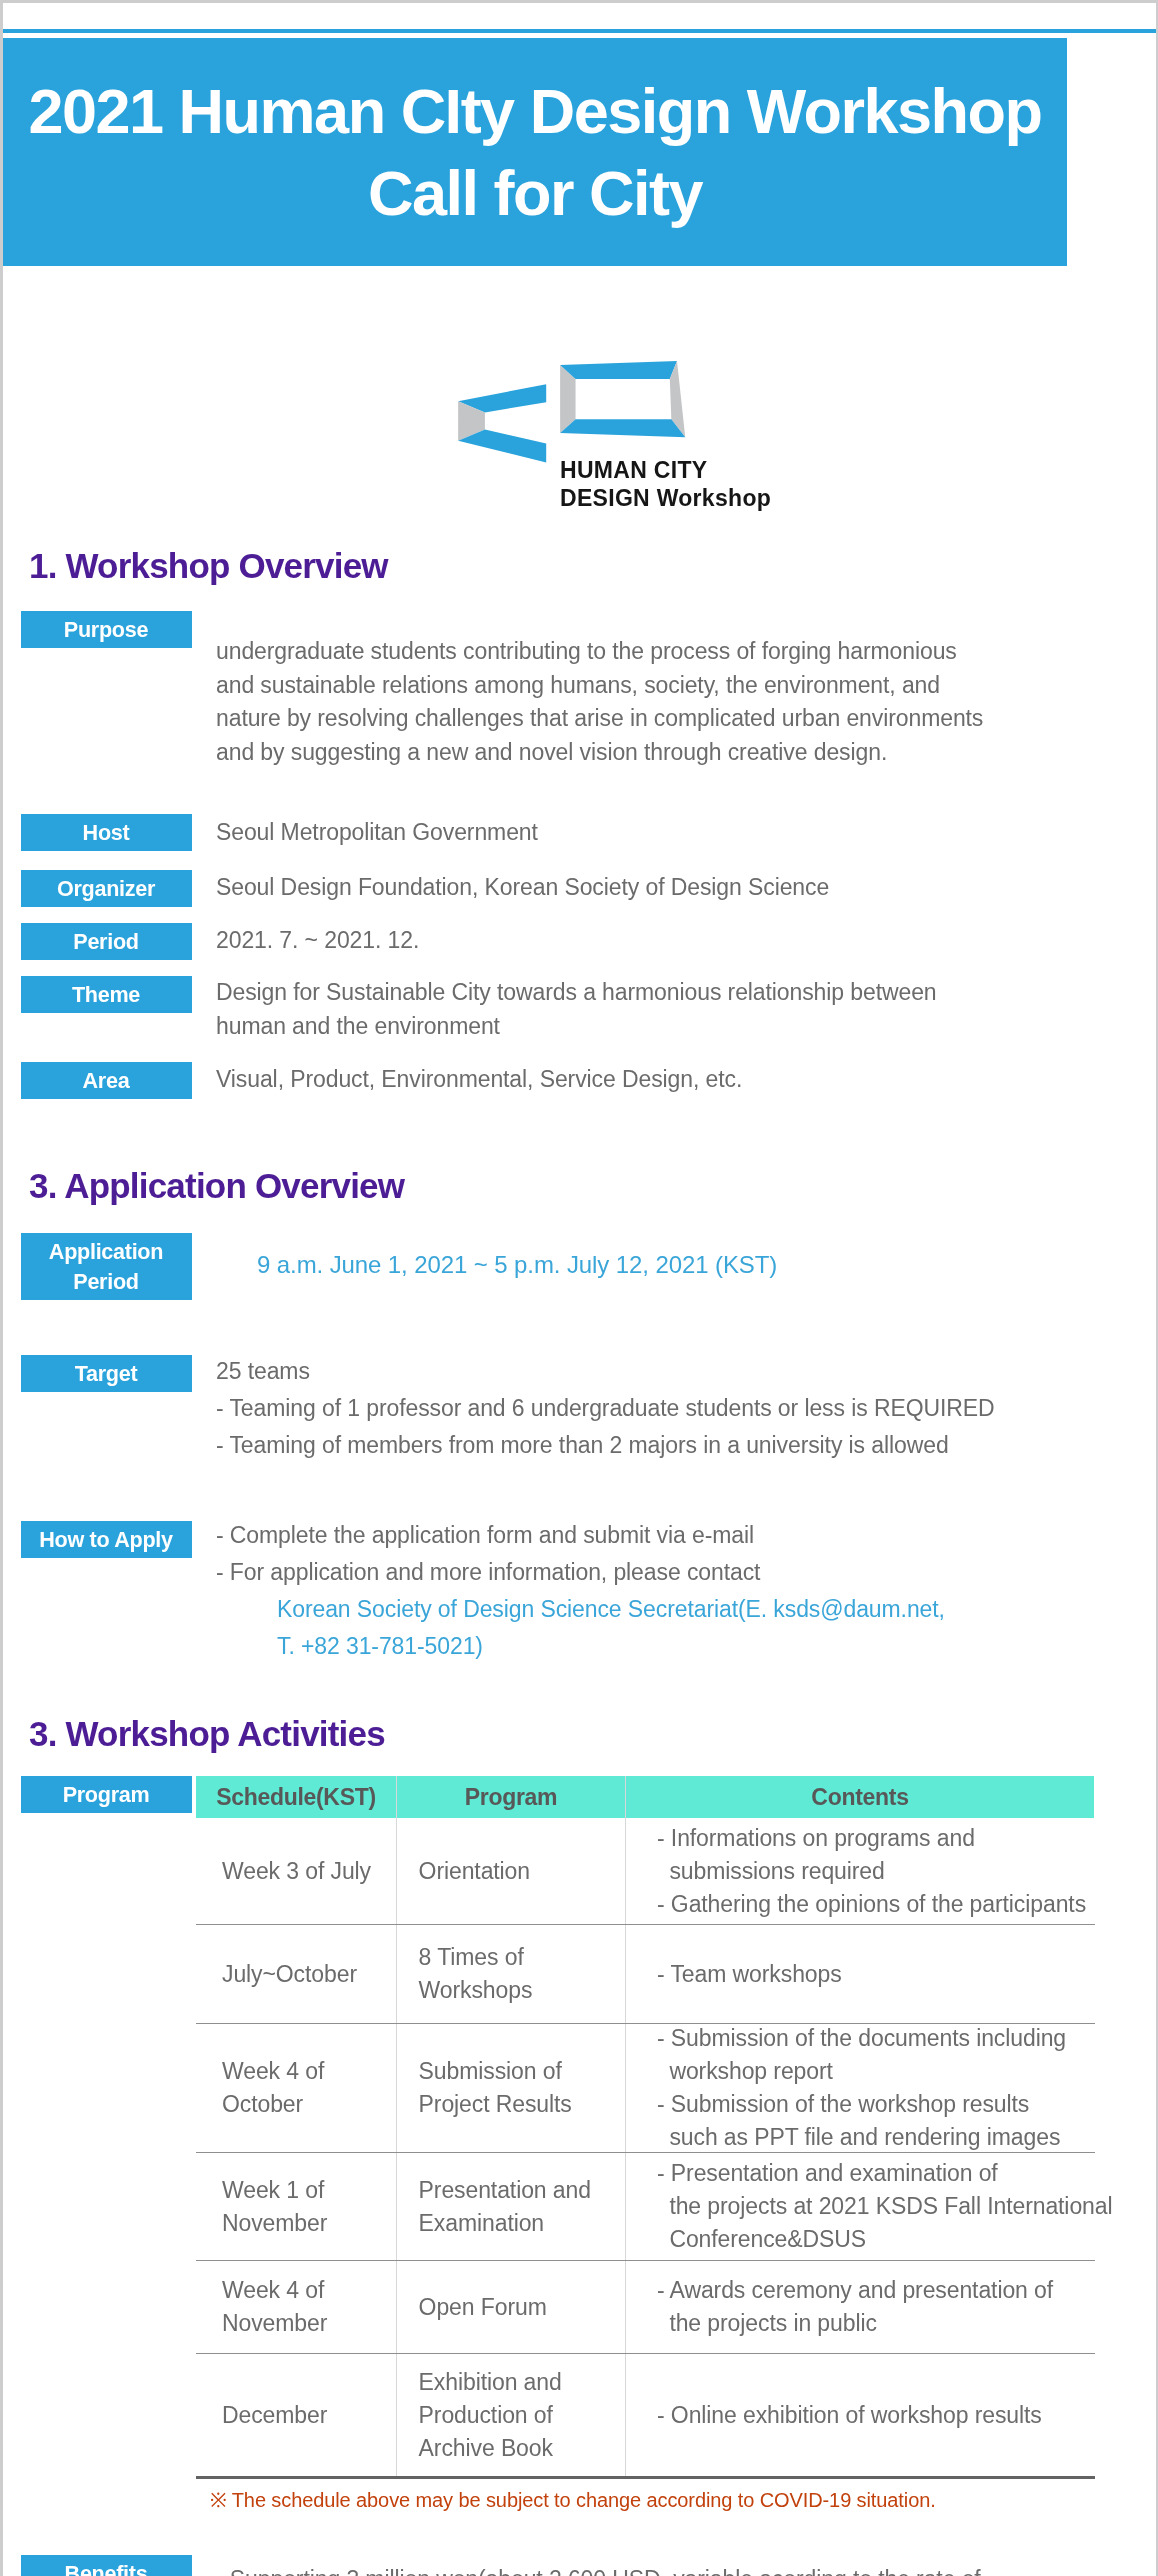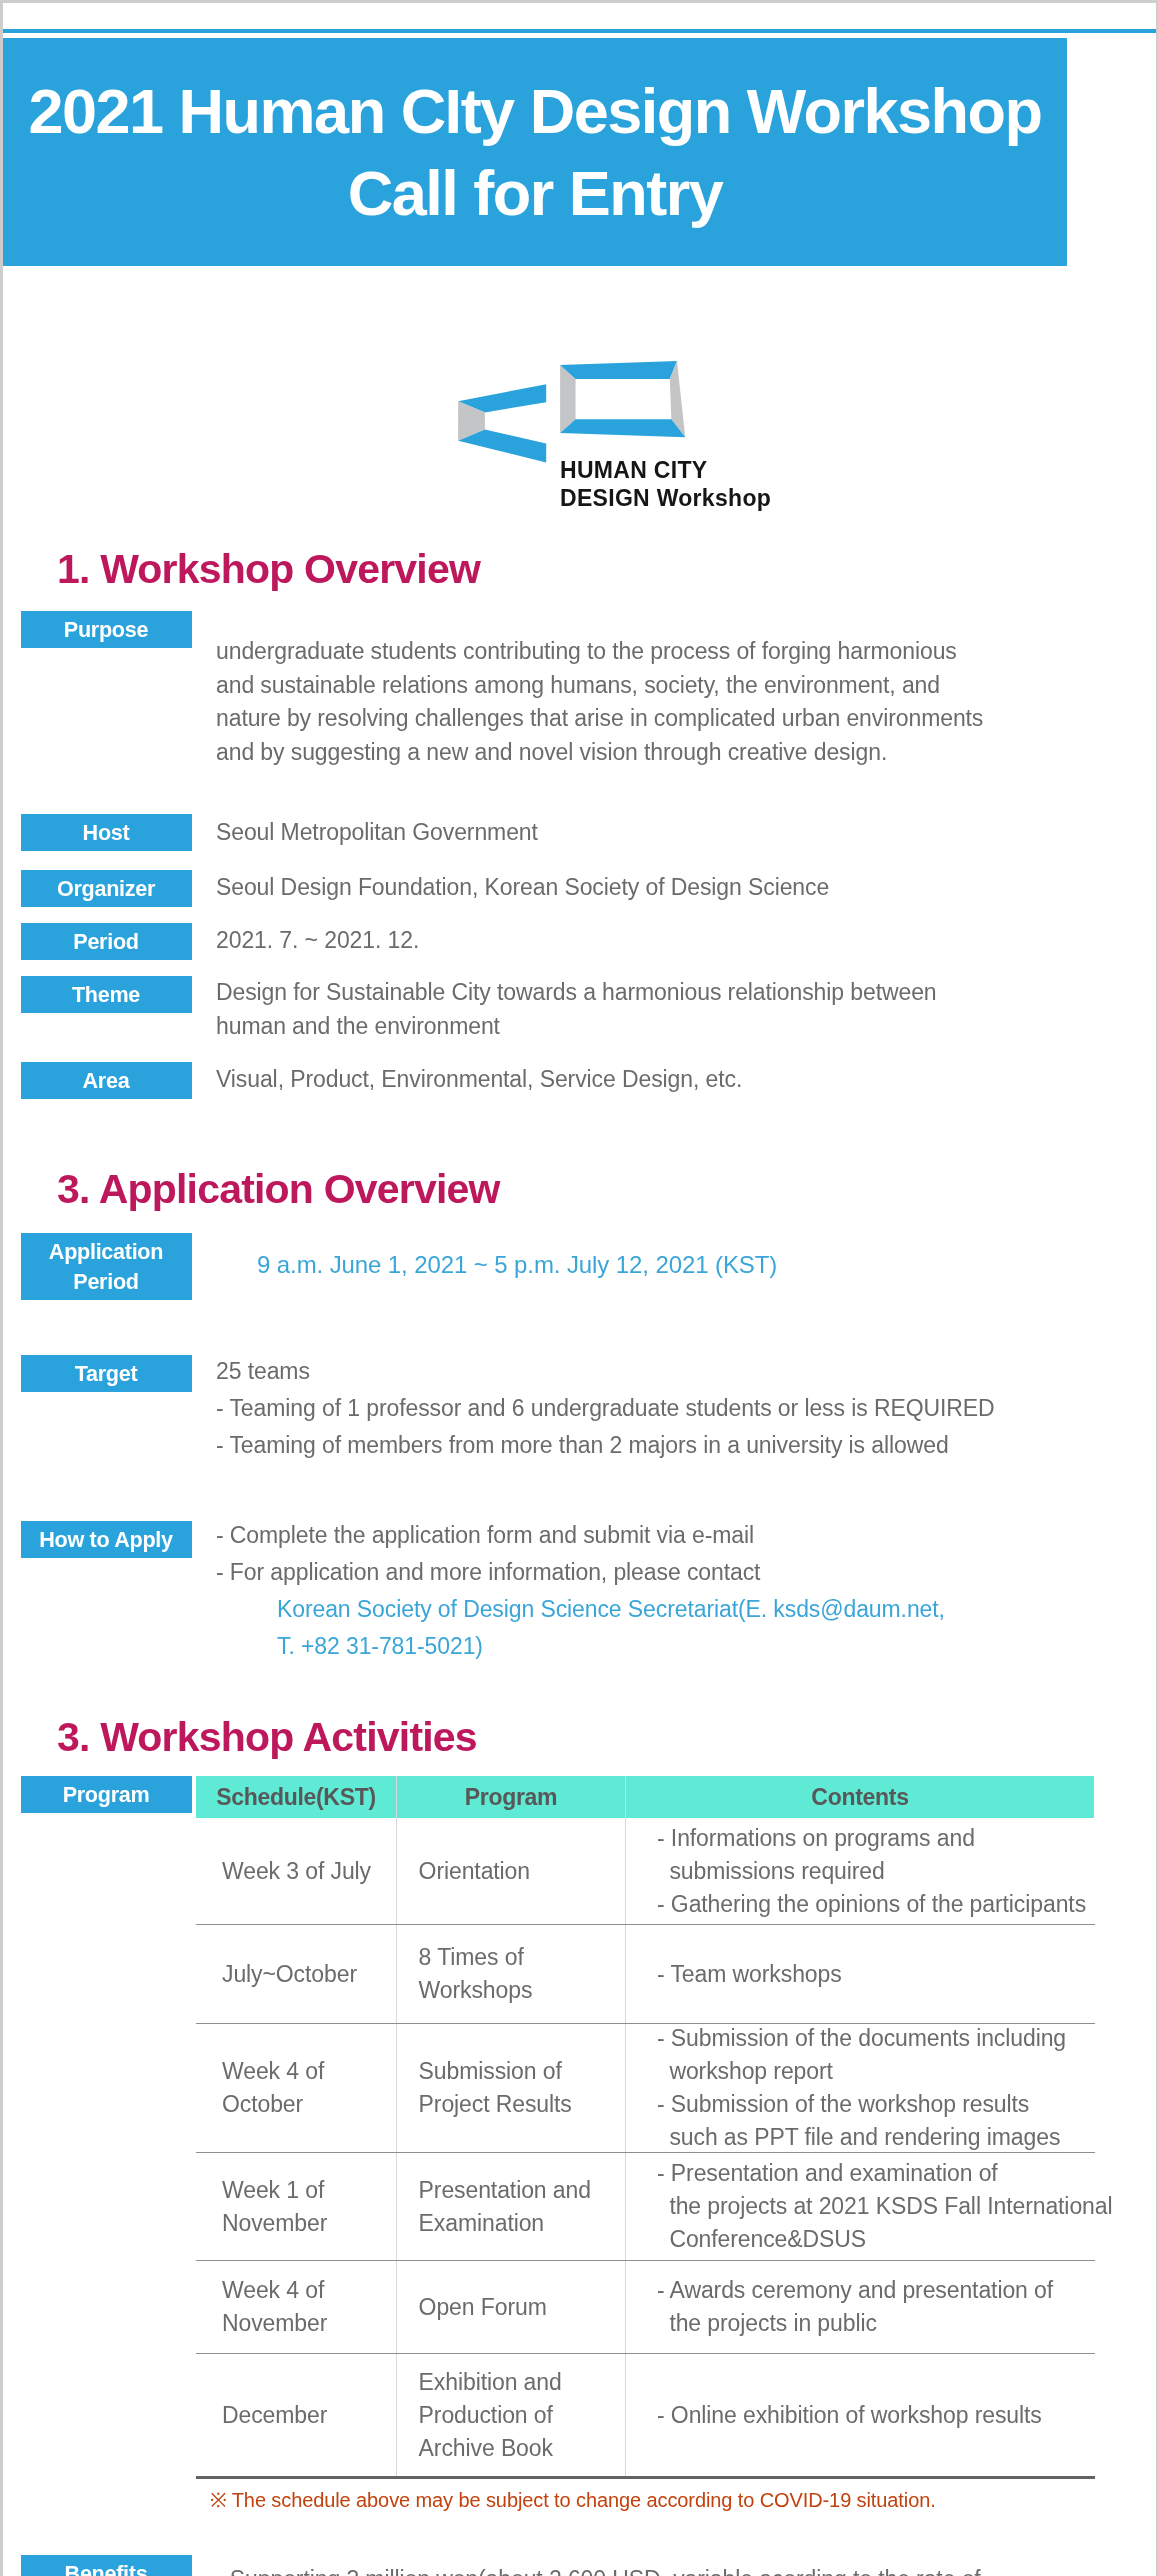--- a/index.html
+++ b/index.html
@@ -7,22 +7,22 @@
   .page{position:relative;width:1159px;height:3074px;box-sizing:border-box;
         border:3.1px solid #cdcdcd;overflow:hidden;background:#ffffff;}
   .stripe{position:absolute;left:0;top:26px;width:1153px;height:3.6px;background:#2aa3dc;}
   .banner{position:absolute;left:0;top:35px;width:1064px;height:228px;background:#2aa3dc;
           display:flex;flex-direction:column;align-items:center;justify-content:center;}
   .banner .t{color:#ffffff;font-weight:bold;font-size:63px;letter-spacing:-1.5px;
              line-height:82px;white-space:nowrap;}
   .logo-svg{position:absolute;left:455px;top:358px;}
   .logo-text{position:absolute;left:557px;top:453px;font-size:23px;font-weight:bold;
              color:#161616;line-height:28px;letter-spacing:0.3px;white-space:nowrap;}
-  .h{position:absolute;left:26px;font-size:41px;font-weight:bold;color:#be185d;
-     letter-spacing:-0.8px;white-space:nowrap;margin-left:28px;}
+  .h{position:absolute;left:26px;font-size:35px;font-weight:bold;color:#4c1d95;
+     letter-spacing:-0.8px;white-space:nowrap;}
   .blabel{position:absolute;left:17.5px;width:171px;height:37px;background:#2aa3dc;color:#ffffff;
           font-weight:bold;font-size:21.6px;letter-spacing:-0.3px;display:flex;align-items:center;
           justify-content:center;text-align:center;}
   .blabel.tall{height:67px;flex-direction:column;line-height:30px;}
   .bodyline{position:absolute;left:213px;font-size:23px;color:#6b6b6b;letter-spacing:-0.1px;
             white-space:nowrap;line-height:29px;}
   .bodyline.blue{color:#3aa5d8;margin-left:41px;}
   .wtable{position:absolute;left:193px;top:1773px;width:899px;border-bottom:3.1px solid #636363;}
   .trow{display:flex;width:100%;box-sizing:border-box;}
   .trow.divider{border-top:1.5px solid #8f8f8f;}
@@ -41,21 +41,21 @@
 </style>
 </head>
 <body>
 
 <div class="page">
 
   <div class="stripe"></div>
 
   <div class="banner">
     <div class="t">2021 Human CIty Design Workshop</div>
-    <div class="t">Call for Entry</div>
+    <div class="t">Call for City</div>
   </div>
 
   <svg class="logo-svg" width="231" height="103" viewBox="0 0 448 200">
     <polygon points="0,78 171,45 171,80 52,100" fill="#2aa3dc"></polygon>
     <polygon points="0,78 52,100 52,133 0,155" fill="#c4c5c7"></polygon>
     <polygon points="0,155 52,133 171,160 171,197" fill="#2aa3dc"></polygon>
     <polygon points="198,8 228,35 228,113 198,140" fill="#c4c5c7"></polygon>
     <polygon points="198,8 425,0 411,35 228,35" fill="#2aa3dc"></polygon>
     <polygon points="425,0 441,148 414,113 411,35" fill="#c4c5c7"></polygon>
     <polygon points="198,140 228,113 414,113 441,148" fill="#2aa3dc"></polygon>

